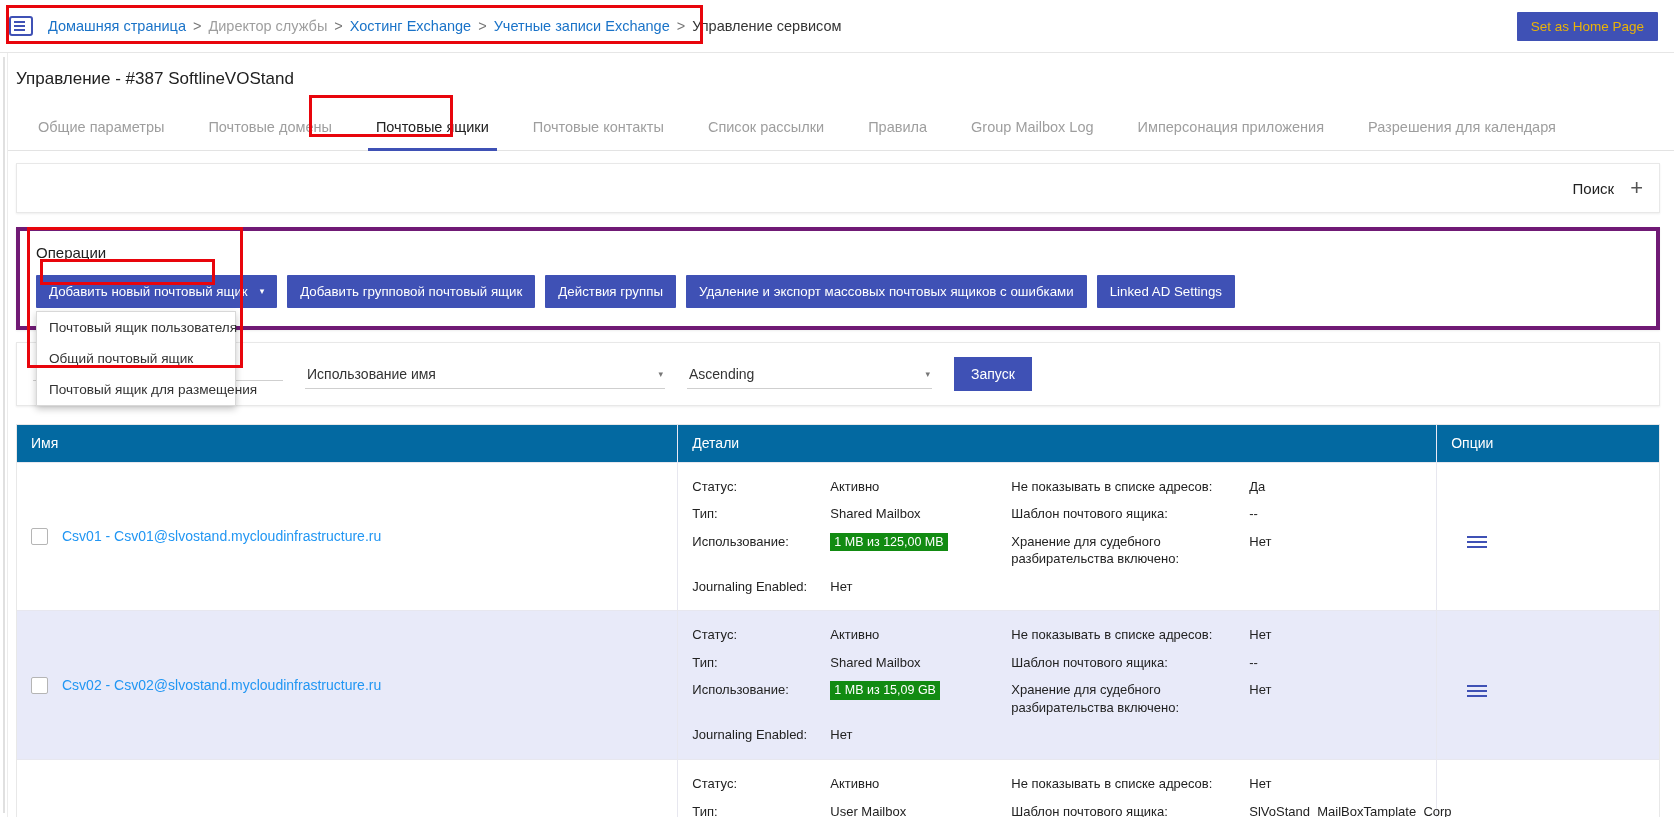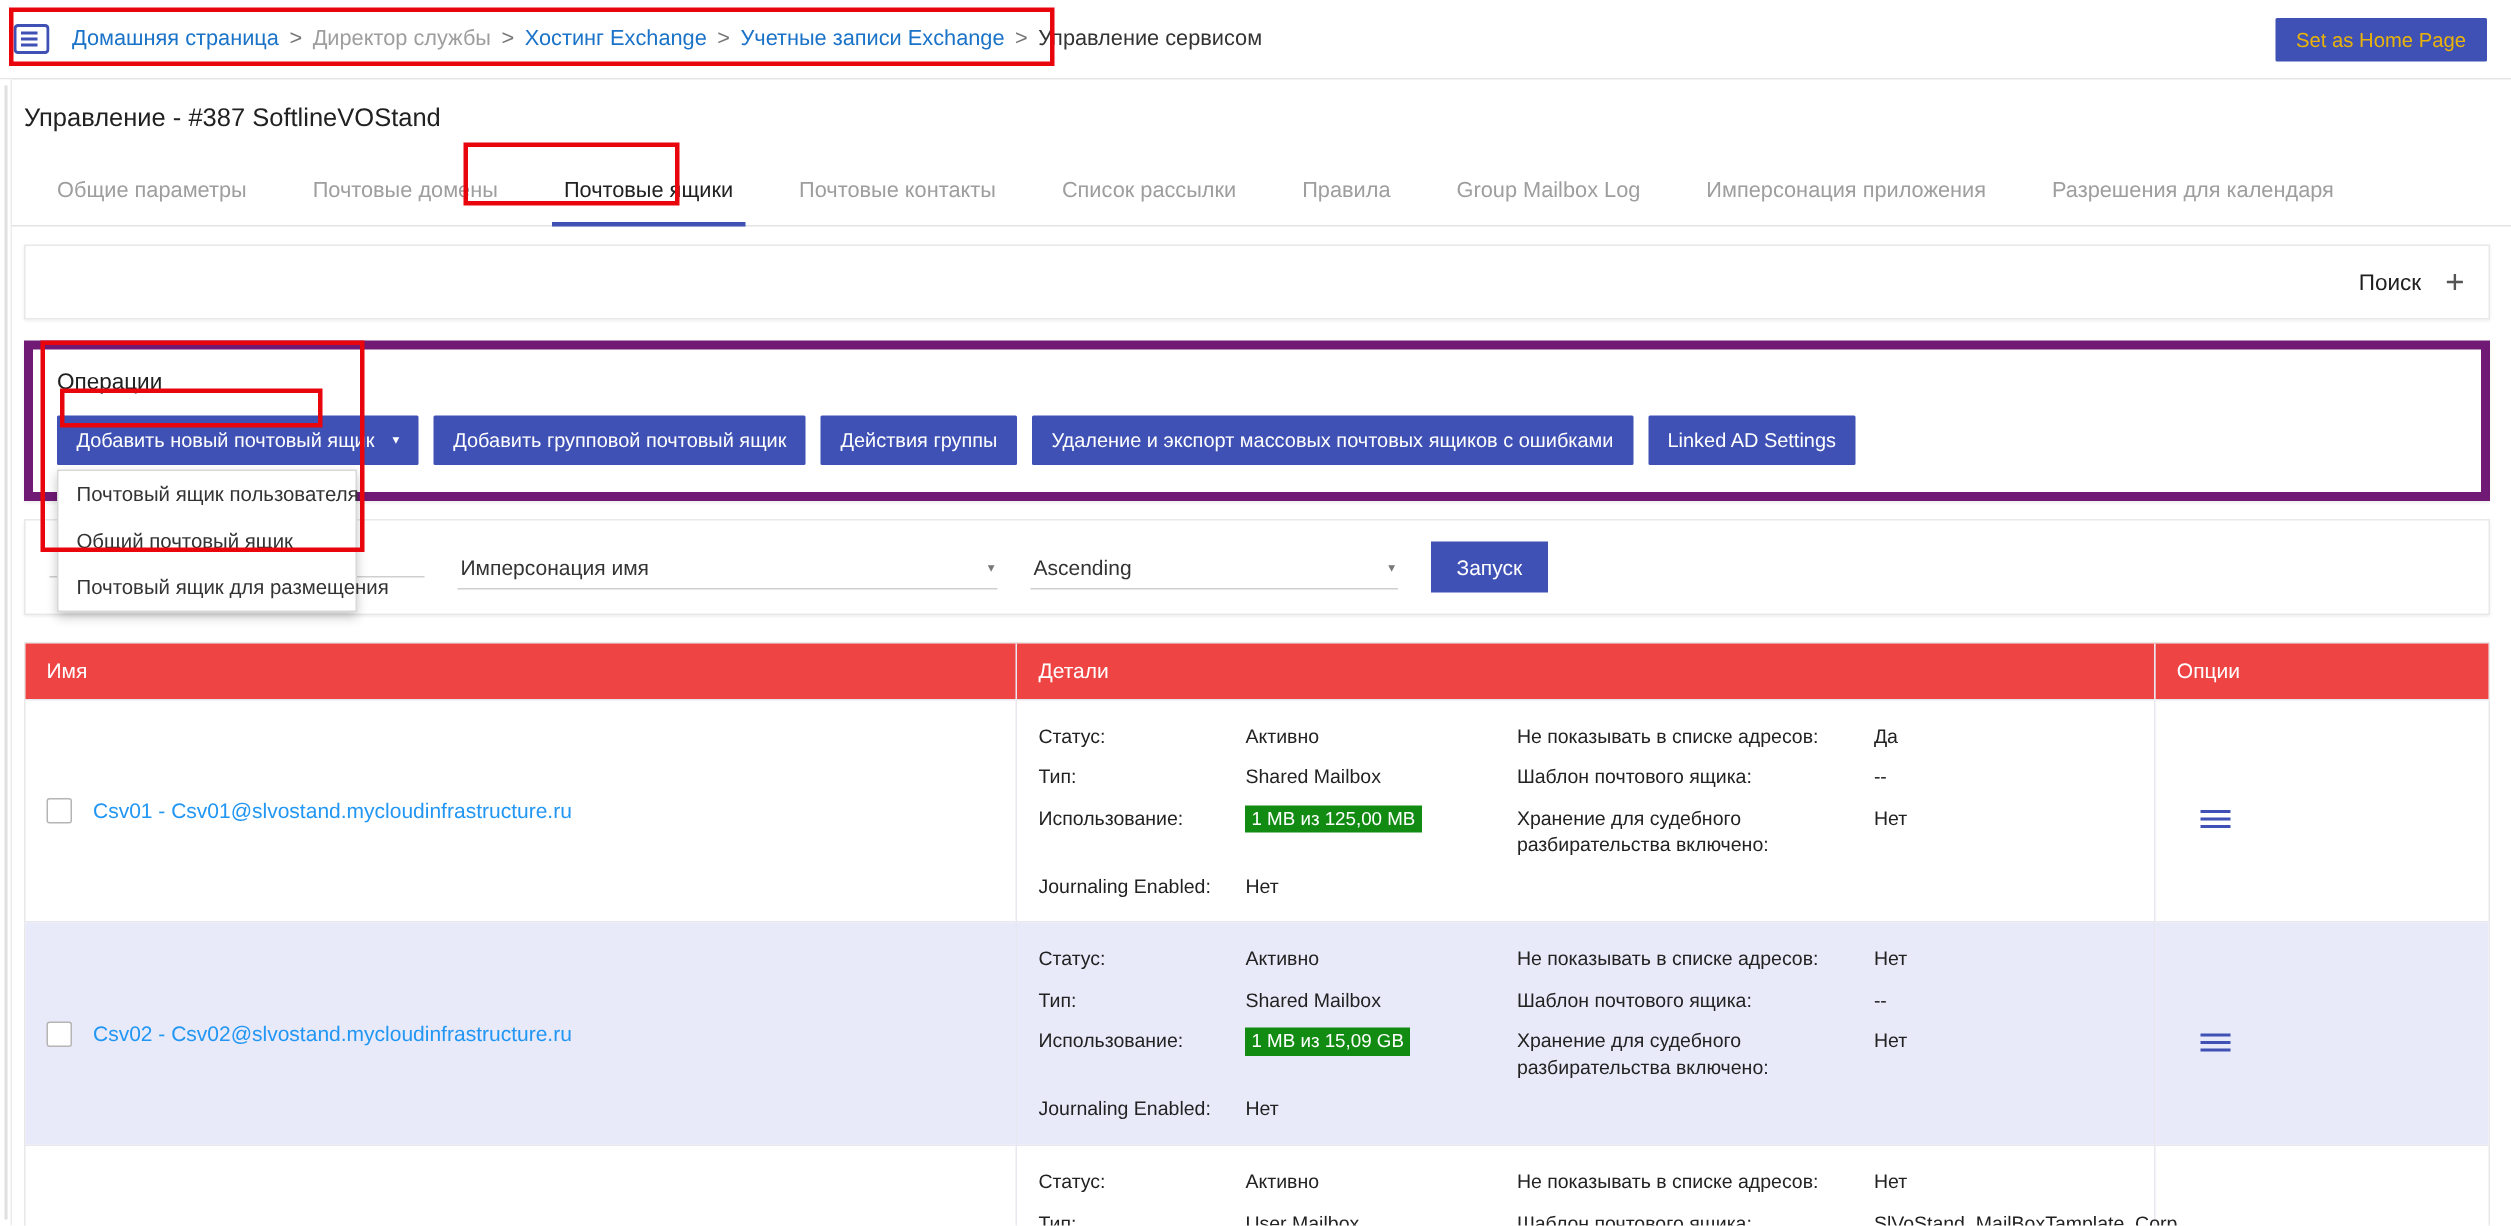--- a/index.html
+++ b/index.html
@@ -94,21 +94,21 @@
   }
   .card-head {
     display: flex; align-items: center; justify-content: flex-end;
     padding: 13px 16px;
     font-size: 15px;
     gap: 16px;
   }
   .plus-icon { font-size: 22px; color: #555; line-height: 1; cursor: pointer; }
 
   
-  .ops-card { margin: 14px 14px 0 16px; border: 6px solid #701a75; background:#fff;
+  .ops-card { margin: 14px 14px 0 16px; border: 4px solid #701a75; background:#fff;
               box-shadow: 0 1px 2px rgba(0,0,0,.07); position: relative; z-index: 5;}
   .ops-title { padding: 13px 16px 0 16px; font-size: 15px; }
   .ops-bar { display: flex; align-items: flex-start; gap: 10px; padding: 14px 16px 18px 16px; position: relative;}
   .btn {
     background: #3f51b5; color: #fff; border: none;
     font-family: "Liberation Sans", sans-serif;
     font-size: 13.3px; padding: 9px 13px;
     cursor: pointer; white-space: nowrap; border-radius: 1px;
   }
   .btn.split { display: flex; align-items: center; gap: 12px; }
@@ -151,21 +151,21 @@
   .sel-a { width: 250px; }
   .sel-b { width: 360px; }
   .sel-c { width: 245px; }
   .run-btn { background: #3f51b5; color:#fff; border:none; font-size:14px;
              padding: 9px 17px; cursor:pointer; font-family:"Liberation Sans", sans-serif; }
 
   
   .tbl-wrap { margin: 18px 14px 0 16px; border: 1px solid #e8e8e8; background:#fff; }
   table.mbx { width: 100%; border-collapse: collapse; table-layout: fixed; }
   table.mbx thead th {
-    background: #ef4444; color: #fff;
+    background: #0369a1; color: #fff;
     font-weight: normal; font-size: 14px;
     text-align: left;
     padding: 10px 14px;
     border-right: 1px solid #e9e9f5;
     height: 37px;
   }
   table.mbx thead th:last-child { border-right: none; }
   .col-name  { width: 660px; }
   .col-det   { width: 758px; }
   .col-opt   { width: 222px; }
@@ -300,21 +300,21 @@
     <button class="btn">Удаление и экспорт массовых почтовых ящиков с ошибками</button>
     <button class="btn">Linked AD Settings</button>
   </div>
 </div>
 
 <div class="filter-card">
   <div class="sel sel-a">
     <span></span>
   </div>
   <div class="sel sel-b">
-    <span>Имперсонация имя</span>
+    <span>Использование имя</span>
     <span class="caret2">▾</span>
   </div>
   <div class="sel sel-c">
     <span>Ascending</span>
     <span class="caret2">▾</span>
   </div>
   <button class="run-btn">Запуск</button>
 </div>
 
 <div class="tbl-wrap">

